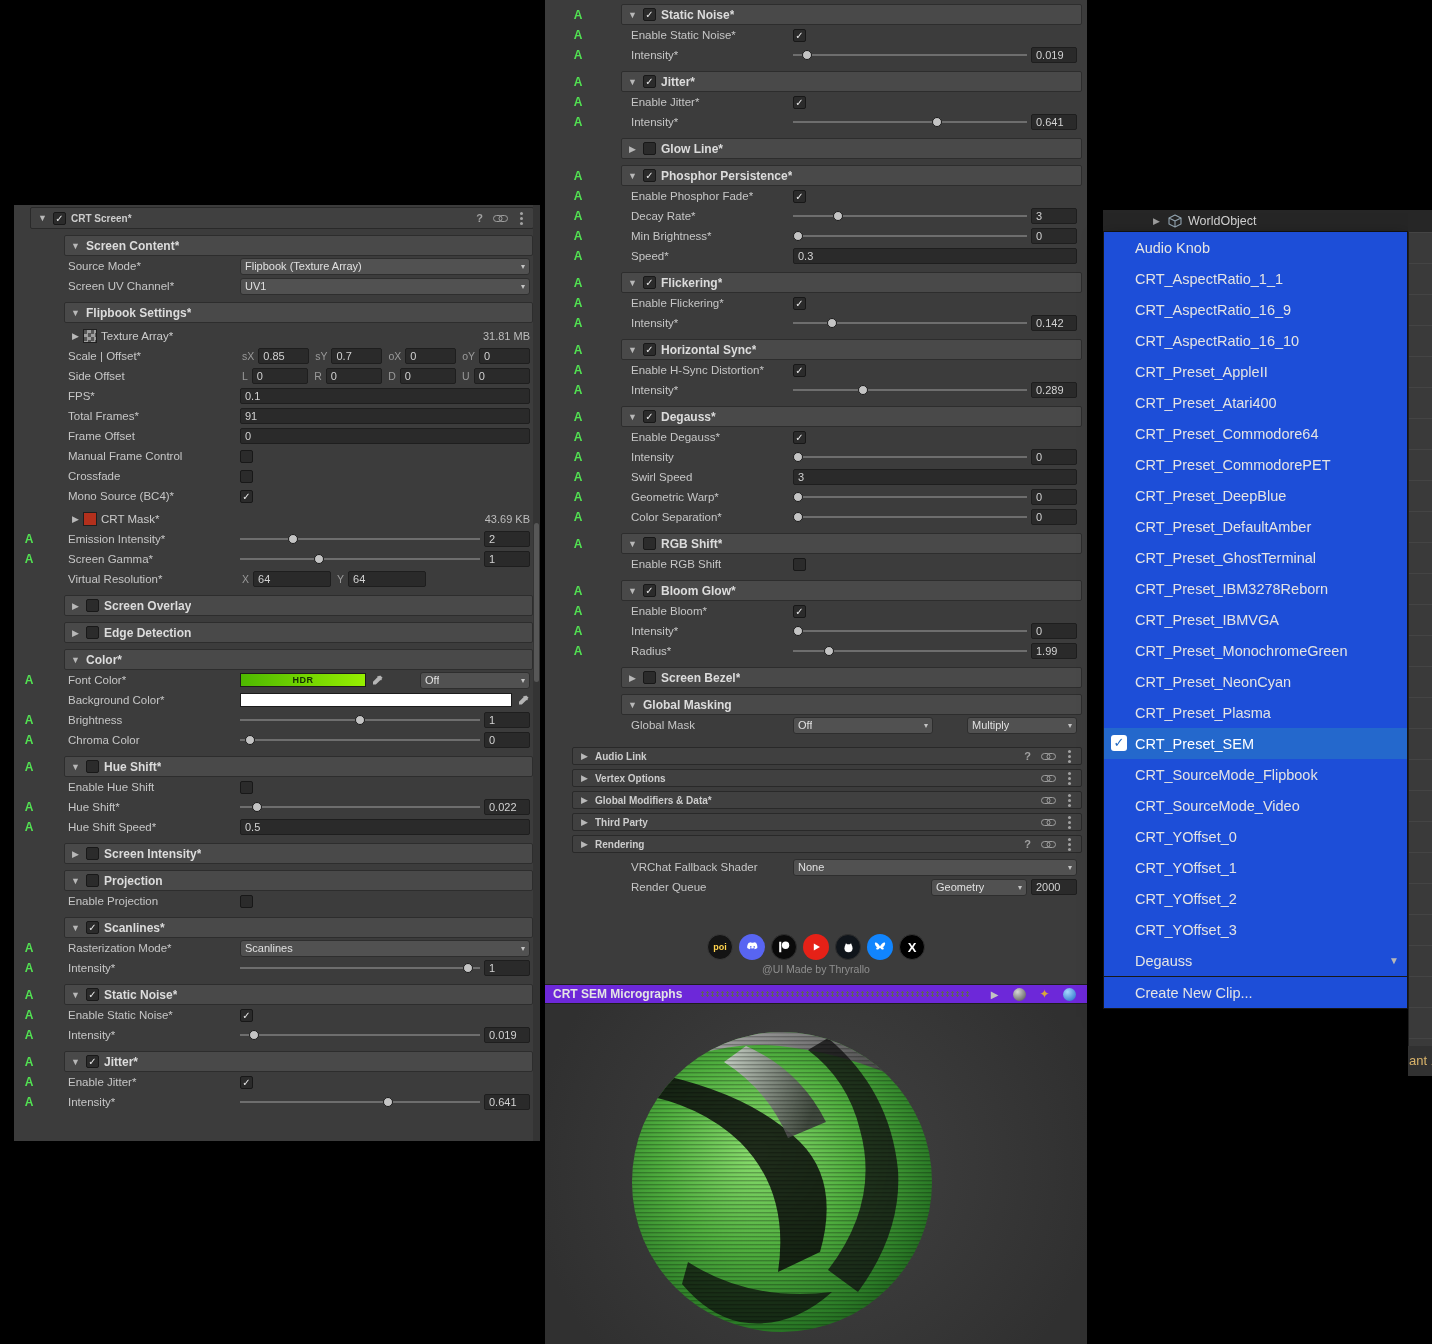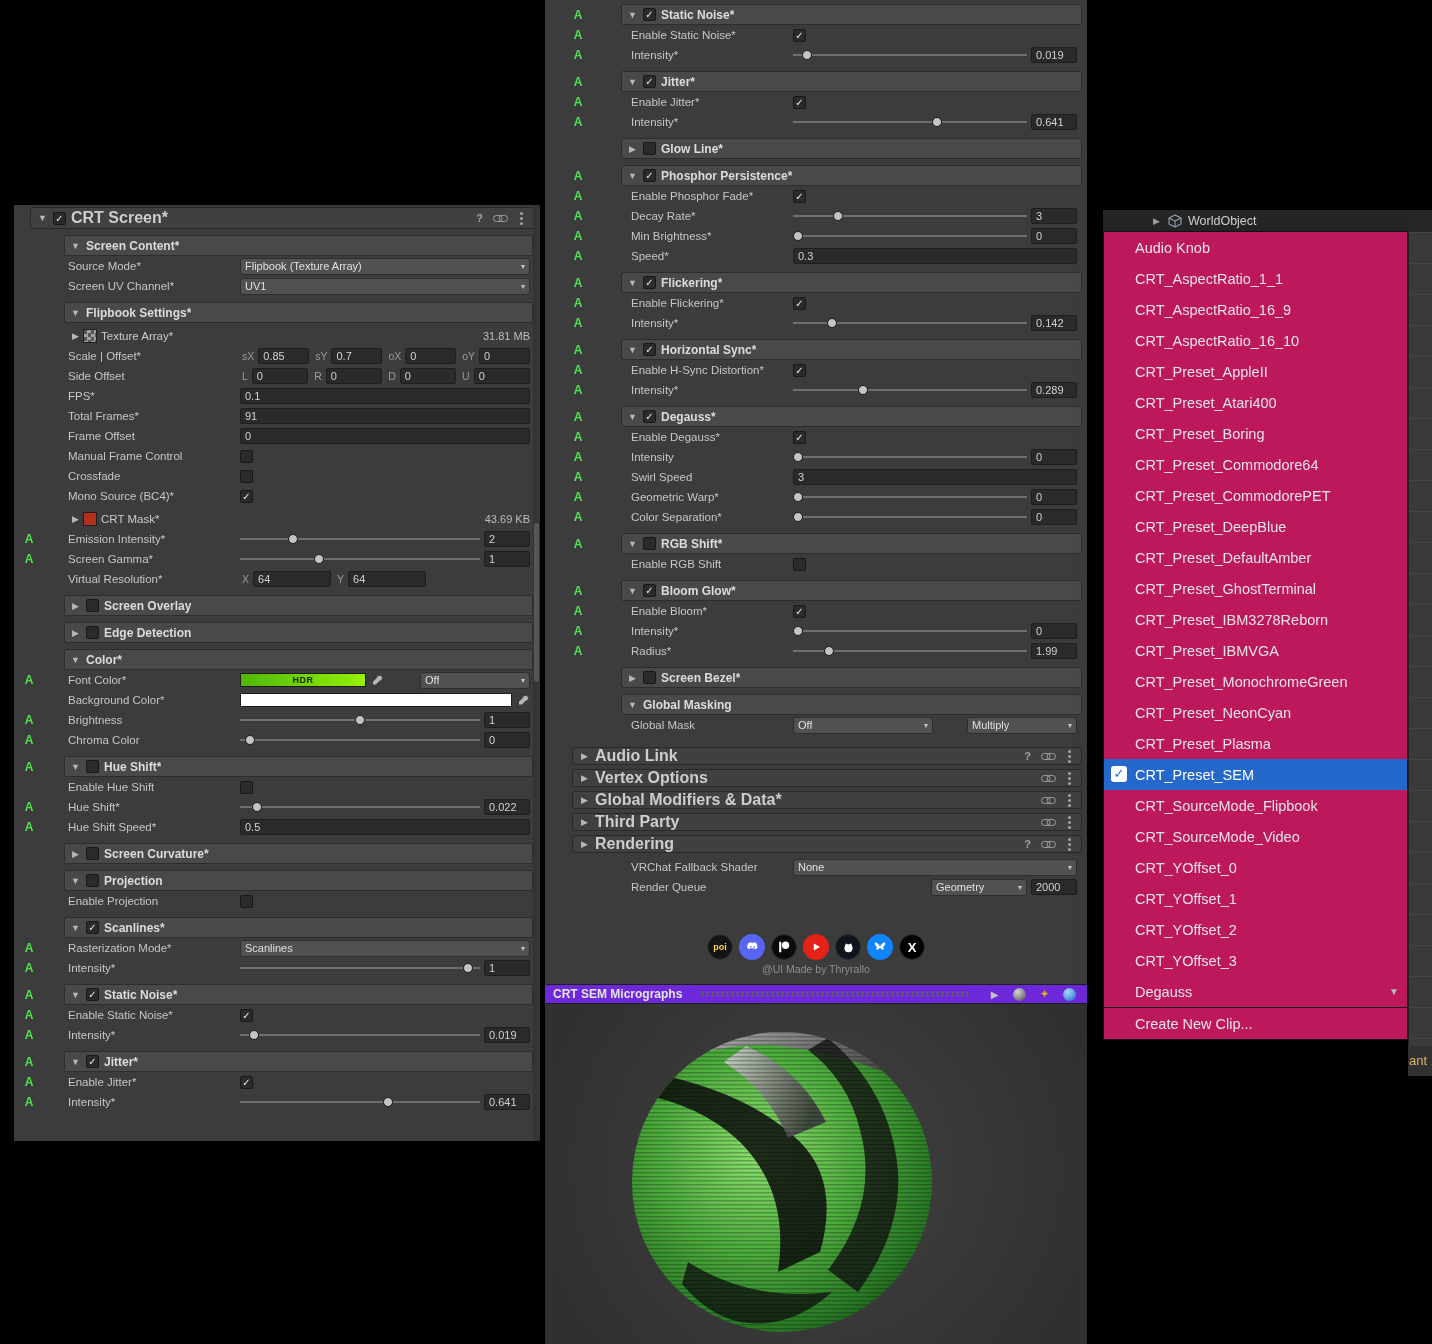--- a/index.html
+++ b/index.html
@@ -77,21 +77,21 @@
   .obj-icon.checker { background:repeating-conic-gradient(#9f9f9f 0% 25%, #565656 0% 50%); background-size:7px 7px; }
   .obj-icon.red { background:#b3301c; }
   .obj-lbl { font-size:11.5px; color:#cccccc; }
   .obj-size { margin-left:auto; font-size:11px; color:#bdbdbd; }
   .obj-line .fold { margin-right:2px; }
 
   
   .hdr { display:flex; align-items:center; height:18px; background:#404040; border:1px solid #292929;
          border-radius:2px; padding:0 6px; gap:5px; margin-bottom:4px; }
   .hdr.main-hdr { height:22px; margin:2px 6px 2px 16px; }
-  .hdr-lbl2 { font-size:16px; font-weight:bold; color:#cdcdcd; white-space:nowrap; }
+  .hdr-lbl2 { font-size:10px; font-weight:bold; color:#cdcdcd; white-space:nowrap; }
   .hdr-icons { margin-left:auto; display:flex; align-items:center; gap:10px; margin-right:2px; }
   .icon-help { color:#a2a2a2; font-size:11px; font-weight:bold; }
   .dots-v { width:3px; height:3px; border-radius:50%; background:#a2a2a2;
             box-shadow:0 -5px 0 #a2a2a2, 0 5px 0 #a2a2a2; margin:0 2px; }
   .bottom-block { margin-top:12px; }
   .bottom-block .hdr { margin-left:27px; margin-right:5px; }
 
   
   .vscroll { position:absolute; right:0; top:0; width:7px; height:100%; background:#343434; }
   .vscroll .thumb { position:absolute; top:34%; height:17%; left:1px; right:1px; background:#575757; border-radius:3px; }
@@ -128,21 +128,21 @@
   .preview { position:absolute; left:0; right:0; top:1004px; bottom:0;
              background:radial-gradient(circle at 50% 48%, #424242, #303030 88%); }
   .sphere-wrap { position:absolute; left:85px; top:26px; width:304px; height:304px; }
 
   
   #worldobject-row { position:absolute; left:1103px; top:210px; width:305px; height:22px; background:#262626;
                      border-bottom:1px solid #141414; display:flex; align-items:center; padding-left:48px; gap:6px; }
   #worldobject-row .fold { color:#9e9e9e; }
   .wo-lbl { font-size:12.5px; color:#d2d2d2; }
 
-  #anim-menu { position:absolute; left:1103px; top:232px; width:305px; background:#be185d;
+  #anim-menu { position:absolute; left:1103px; top:232px; width:305px; background:#1d4ed8;
                border:1px solid #151515; border-top:none; box-shadow:0 8px 18px rgba(0,0,0,.65); }
   .menu-item { position:relative; height:31px; display:flex; align-items:center; padding-left:31px;
                font-size:14.5px; color:#e4e4e4; white-space:nowrap; }
   .menu-item.sel { background:#2468cc; color:#fff; }
   .mi-check { position:absolute; left:7px; top:7px; width:16px; height:16px; background:#fff; border-radius:3px;
               color:#1f66c0; font-size:13px; font-weight:bold; line-height:16px; text-align:center; }
   .scroll-arrow { margin-left:auto; margin-right:8px; color:#b8b8b8; font-size:10px; }
   .menu-divider { height:1px; background:#191919; }
 
   
@@ -404,21 +404,21 @@
           <span class="a-mark">A</span>
           <span class="lbl">Hue Shift Speed*</span>
           <div class="ctrl">
             <div class="field full">0.5</div>
           </div>
         </div>
         <div class="line sec-line">
           <div class="sec-bar">
             <span class="fold">▶</span>
             <span class="checkbox"></span>
-            <span class="sec-lbl">Screen Curvature*</span>
+            <span class="sec-lbl">Screen Intensity*</span>
           </div>
         </div>
         <div class="line sec-line">
           <div class="sec-bar">
             <span class="fold">▼</span>
             <span class="checkbox"></span>
             <span class="sec-lbl">Projection</span>
           </div>
         </div>
         <div class="line">
@@ -986,23 +986,20 @@
         <div class="menu-item">
           <span class="mi-lbl">CRT_AspectRatio_16_10</span>
         </div>
         <div class="menu-item">
           <span class="mi-lbl">CRT_Preset_AppleII</span>
         </div>
         <div class="menu-item">
           <span class="mi-lbl">CRT_Preset_Atari400</span>
         </div>
         <div class="menu-item">
-          <span class="mi-lbl">CRT_Preset_Boring</span>
-        </div>
-        <div class="menu-item">
           <span class="mi-lbl">CRT_Preset_Commodore64</span>
         </div>
         <div class="menu-item">
           <span class="mi-lbl">CRT_Preset_CommodorePET</span>
         </div>
         <div class="menu-item">
           <span class="mi-lbl">CRT_Preset_DeepBlue</span>
         </div>
         <div class="menu-item">
           <span class="mi-lbl">CRT_Preset_DefaultAmber</span>

